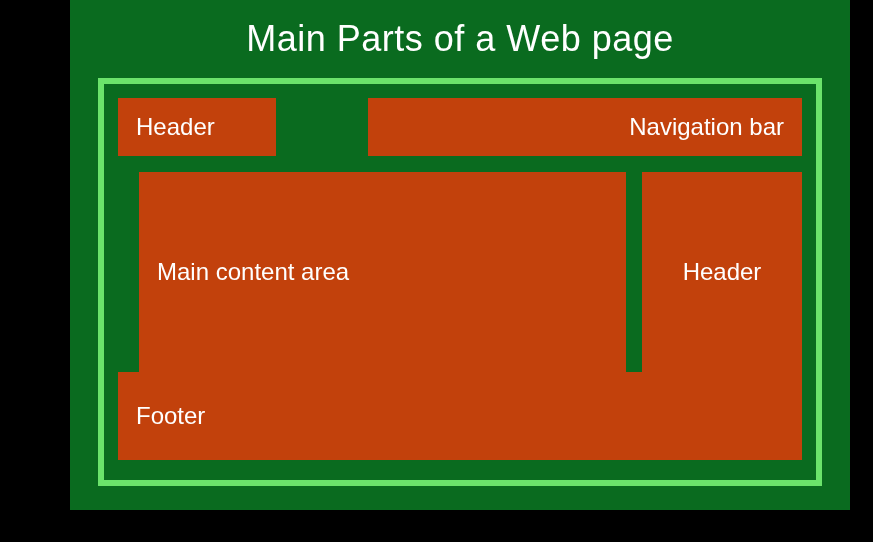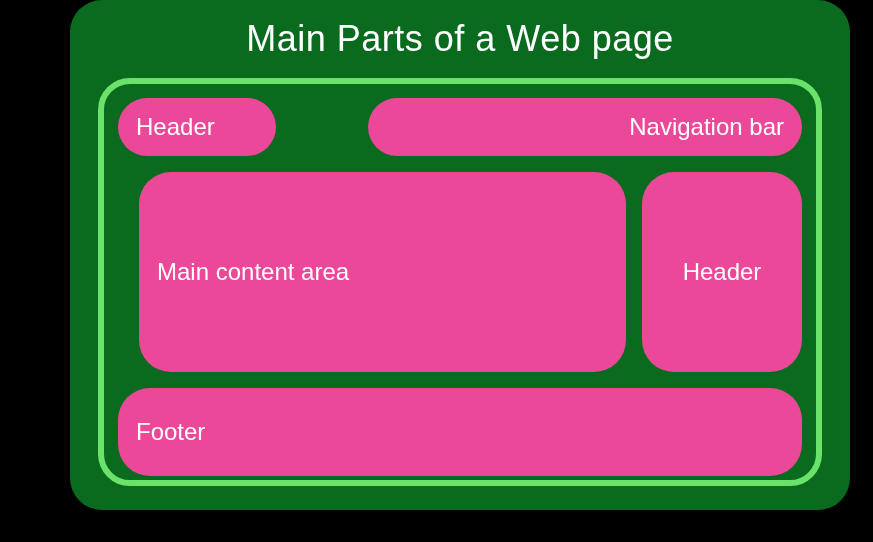--- a/index.html
+++ b/index.html
@@ -1,19 +1,18 @@
 <!DOCTYPE html>
 <html><head>
   <meta charset="utf-8">
   <style>
     * {
       margin: 0;
       padding: 0;
       box-sizing: border-box;
-      border-radius: 32px;
     }
     body {
       background: #000;
       width: 873px;
       height: 542px;
       font-family: "Comic Sans MS", "Chalkboard SE", cursive, sans-serif;
       color: #fff;
       display: flex;
       justify-content: flex-start;
       align-items: flex-start;
@@ -40,28 +39,27 @@
     .row {
       display: flex;
       gap: 16px;
     }
     .row-top {
       height: 58px;
       margin-bottom: 16px;
     }
     .row-mid {
       height: 200px;
-      margin-bottom: 16px;
       padding-left: 21px;
     }
     .row-bot {
       height: 88px;
     }
     .box {
-      background: #ec4899;
+      background: #c2410c;
       display: flex;
       align-items: center;
       font-size: 24px;
       padding: 0 18px;
     }
     .header-box {
       width: 158px;
     }
     .spacer-top {
       width: 60px;

